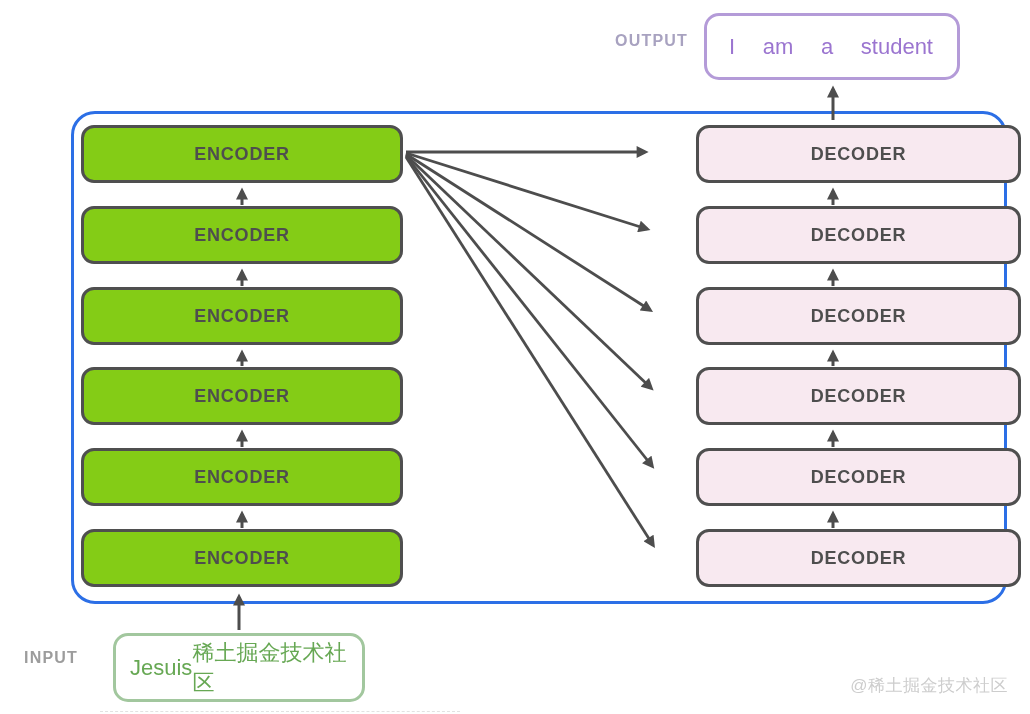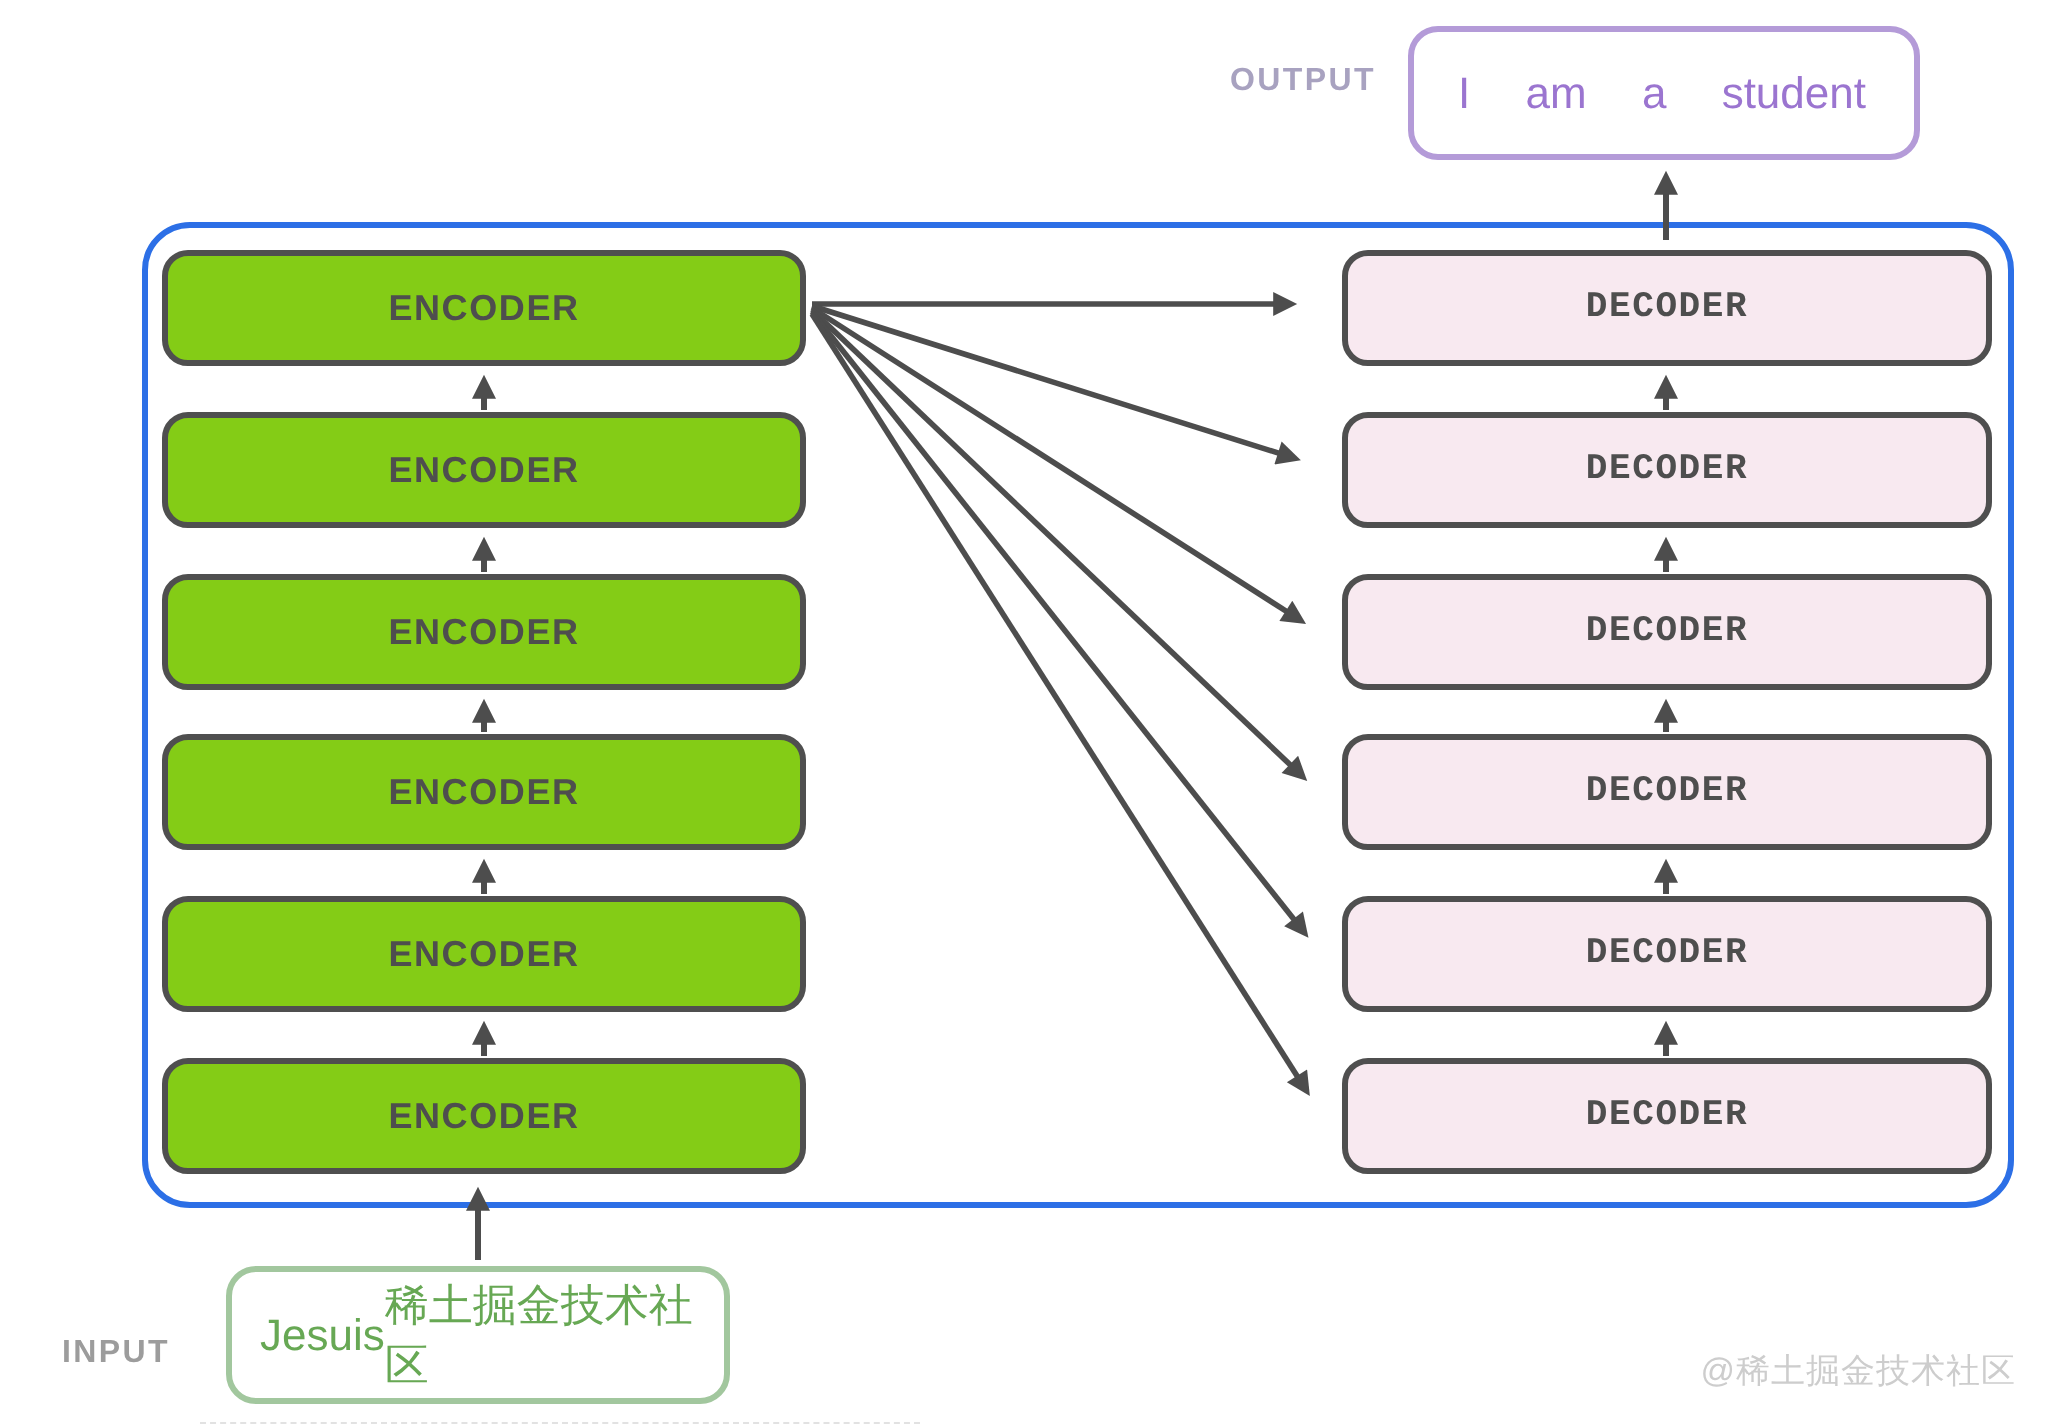--- a/index.html
+++ b/index.html
@@ -30,21 +30,21 @@
     border-radius: 13px;
     display: flex;
     align-items: center;
     justify-content: center;
     font-size: 18px;
     font-weight: 600;
     letter-spacing: 0.8px;
     color: #4e4e4e;
   }
   .enc { left: 81px;  width: 322px; background: #84cc16; }
-  .dec { left: 671px; width: 325px; background: #f8e9f0; font-family: Liberation Mono, monospace; }
+  .dec { left: 696px; width: 325px; background: #f8e9f0; }
   
   .io-box {
     position: absolute;
     display: flex;
     align-items: center;
     justify-content: space-between;
     font-size: 22px;
     background: #ffffff;
   }
   .output-box {
@@ -63,21 +63,21 @@
     padding: 0 14px;
     color: #67a854;
   }
   .io-label {
     position: absolute;
     font-size: 16px;
     font-weight: 600;
     letter-spacing: 1.2px;
   }
   .output-label { left: 588px; width: 100px; top: 32px; text-align: right; color: #a8a2c0; }
-  .input-label  { left: 24px;  width: 68px;  top: 668px; text-align: center; color: #9c9c9c; }
+  .input-label  { left: 24px;  width: 68px;  top: 649px; text-align: left; color: #9c9c9c; }
   .watermark {
     position: absolute;
     right: 22px; bottom: 17px;
     font-size: 17px;
     color: #cdcdcd;
     letter-spacing: 0.5px;
   }
   .bottom-dashes {
     position: absolute;
     left: 100px; top: 711px; width: 360px; height: 0;

